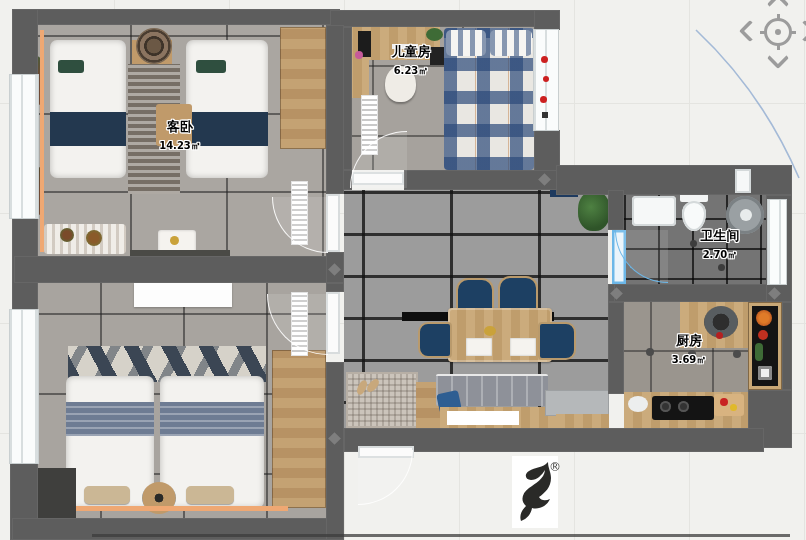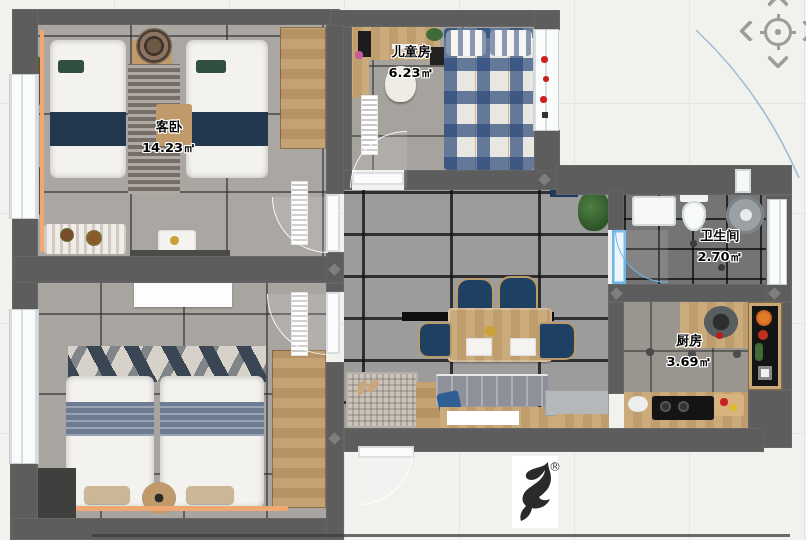--- a/index.html
+++ b/index.html
@@ -24,21 +24,21 @@
   .bedw{background:#f3f2ef;border-radius:7px;box-shadow:inset 0 0 6px rgba(0,0,0,.25);}
   .radiator{background:repeating-linear-gradient(0deg,#ffffff 0 3px,#c9c9c9 3px 5px);box-shadow:0 0 0 1px #e2e2e2;}
   .arcq{position:absolute;border:1.6px solid rgba(255,255,255,.9);background:rgba(255,255,255,.12);}
   .arc-bl{border-top:none;border-right:none;border-radius:0 0 0 100%;}
   .arc-tl{border-bottom:none;border-right:none;border-radius:100% 0 0 0;}
   .arc-br{border-top:none;border-left:none;border-radius:0 0 100% 0;}
   .node{position:absolute;width:9px;height:9px;background:#7e7e7e;transform:rotate(45deg);}
   .rlabel{position:absolute;transform:translateX(-50%);text-align:center;white-space:nowrap;z-index:40;}
   .rlabel .l1{font-size:13px;font-weight:bold;color:#000;line-height:1.2;
     text-shadow:-1px -1px 0 #fff,1px -1px 0 #fff,-1px 1px 0 #fff,1px 1px 0 #fff,0 -1px 0 #fff,0 1px 0 #fff,-1px 0 0 #fff,1px 0 0 #fff;}
-  .rlabel .l2{font-size:13px;font-weight:bold;color:#000;margin-top:4px;
+  .rlabel .l2{font-size:10px;font-weight:bold;color:#000;margin-top:4px;
     text-shadow:-1px -1px 0 #fff,1px -1px 0 #fff,-1px 1px 0 #fff,1px 1px 0 #fff,0 -1px 0 #fff,0 1px 0 #fff,-1px 0 0 #fff,1px 0 0 #fff;}
   .chev{position:absolute;width:12px;height:12px;border-top:4px solid #9c9c9c;border-left:4px solid #9c9c9c;border-radius:3px;cursor:pointer;}
   .navchair{position:absolute;background:#1d4063;border:2px solid #b99a6c;}
   .logo-cn{font-size:27px;letter-spacing:6px;color:#4f4f4d;font-weight:bold;line-height:1;}
   .logo-en{font-size:8.5px;letter-spacing:2.5px;color:#3f3f3d;margin-top:3px;}
 </style>
 </head>
 <body>
 
 <div id="stage">
@@ -200,21 +200,21 @@
   <div class="arcq arc-bl" style="left:272px;top:197px;width:55px;height:55px;z-index:21;"></div>
   <div class="abs" style="left:326px;top:292px;width:14px;height:62px;background:#fbfbfb;box-shadow:inset 0 0 0 2px #d8dcdd;z-index:21;"></div>
   <div class="arcq arc-bl" style="left:267px;top:294px;width:60px;height:60px;z-index:21;"></div>
   <div class="abs" style="left:352px;top:172px;width:52px;height:13px;background:#fbfbfb;box-shadow:inset 0 0 0 2px #d8dcdd;z-index:21;"></div>
   <div class="arcq arc-tl" style="left:350px;top:131px;width:56px;height:56px;z-index:21;"></div>
   <div class="abs" style="left:358px;top:446px;width:56px;height:12px;background:#fbfbfb;box-shadow:inset 0 0 0 2px #d8dcdd;z-index:21;"></div>
   <div class="arcq arc-br" style="left:358px;top:450px;width:54px;height:54px;z-index:21;"></div>
   <div class="abs" style="left:612px;top:230px;width:14px;height:54px;background:#eaf4fb;box-shadow:inset 0 0 0 2.5px #6cb7e8;z-index:21;"></div>
   <div class="arcq arc-bl" style="left:615px;top:230px;width:52px;height:52px;border-color:#6cb7e8;z-index:21;"></div>
 
-  <div class="rlabel" style="left:169px;top:119px;">
+  <div class="rlabel" style="left:180px;top:119px;">
     <div class="l1">客卧</div>
     <div class="l2">14.23㎡</div>
   </div>
   <div class="rlabel" style="left:411px;top:44px;">
     <div class="l1">儿童房</div>
     <div class="l2">6.23㎡</div>
   </div>
   <div class="rlabel" style="left:720px;top:228px;">
     <div class="l1">卫生间</div>
     <div class="l2">2.70㎡</div>

